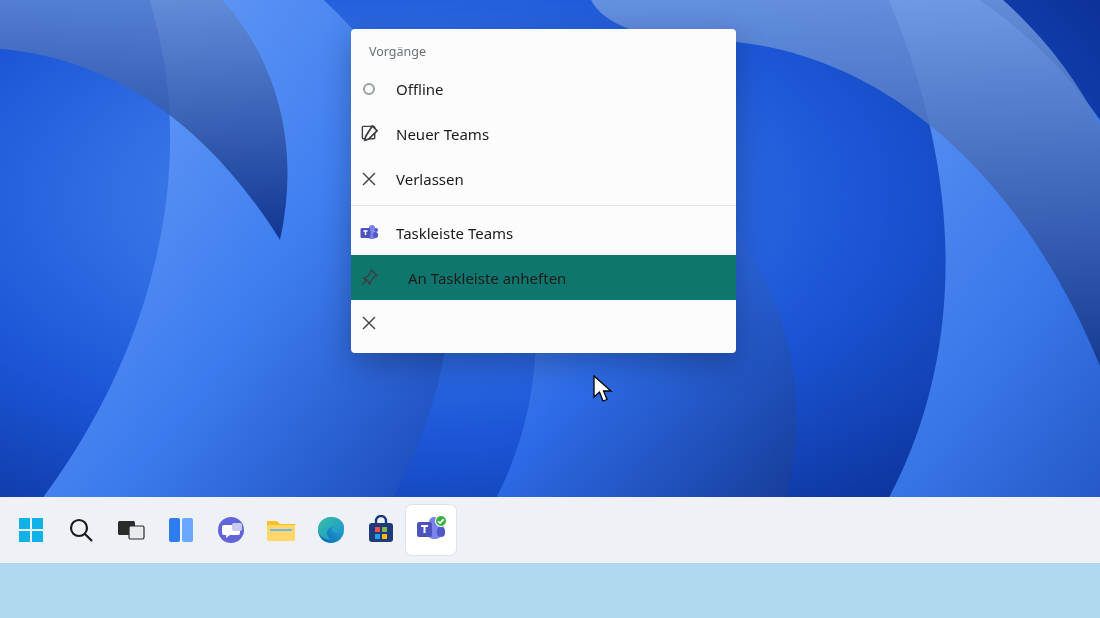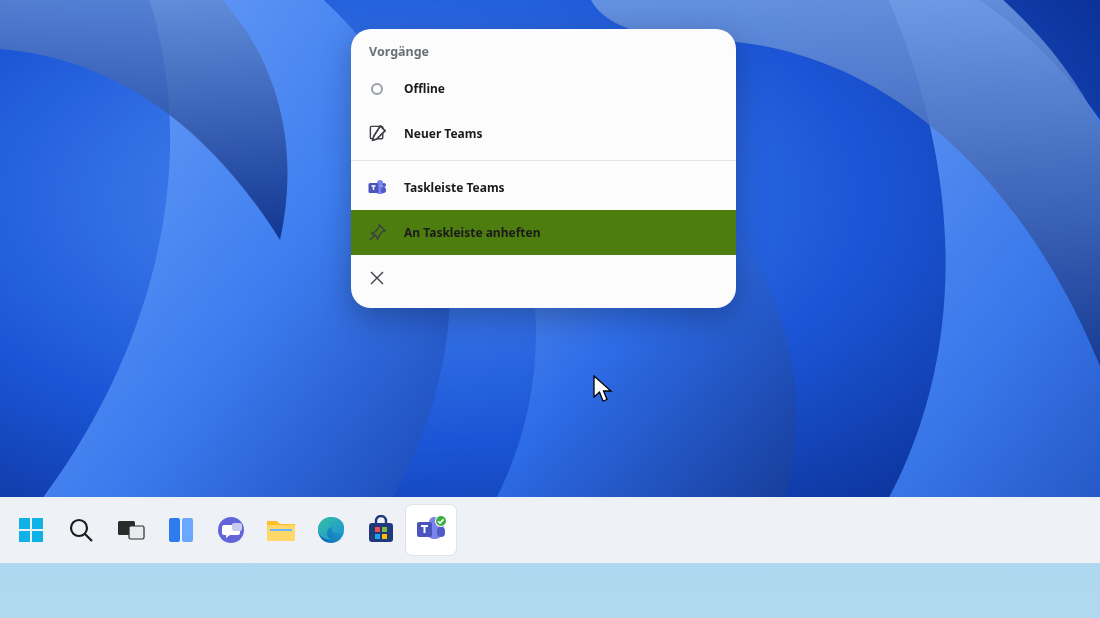--- a/index.html
+++ b/index.html
@@ -3,24 +3,24 @@
 <meta charset="utf-8">
 <style>
   html,body{margin:0;padding:0;width:1100px;height:618px;overflow:hidden;font-family:"Segoe UI",system-ui,sans-serif;}
   .stage{position:relative;width:1100px;height:618px;background:linear-gradient(180deg,#a6d4ef 0%,#b0d9f0 100%);}
   .desktop{position:absolute;left:0;top:0;width:1100px;height:563px;background:#0a3fa8;overflow:hidden;}
   .desktop svg{position:absolute;left:0;top:0;}
   .taskbar{position:absolute;left:0;top:497px;width:1100px;height:66px;background:#eef1f6;display:flex;align-items:center;padding-left:6px;box-sizing:border-box;}
   .tb-item{width:50px;height:50px;display:flex;align-items:center;justify-content:center;border-radius:6px;position:relative;}
   .tb-item.active{background:#fff;box-shadow:0 0 0 1px rgba(0,0,0,.06);}
   .tb-item svg{display:block;}
-  .ctx{position:absolute;left:351px;top:29px;width:385px;background:#fcfcfd;border-radius:20px;box-shadow:0 10px 30px rgba(0,0,0,.25);padding:6px 0 8px;font-weight:bold;}
+  .ctx{position:absolute;left:351px;top:29px;width:385px;background:#fcfcfd;border-radius:4px;box-shadow:0 10px 30px rgba(0,0,0,.25);padding:6px 0 8px;}
   .ctx-title{font-size:12.5px;color:#6b6f76;padding:8px 18px 6px;}
-  .ctx-item{display:flex;align-items:center;height:45px;padding:0 12px;font-size:12px;color:#1b1b1b;}
-  .ctx-item.hover{background:#4d7c0f;}
+  .ctx-item{display:flex;align-items:center;height:45px;padding:0 4px;font-size:15px;color:#1b1b1b;}
+  .ctx-item.hover{background:#0f766e;gap:12px;}
   .ctx-ico{width:28px;display:flex;align-items:center;justify-content:center;margin-right:13px;}
   .ctx-sep{height:1px;background:#e3e5e9;margin:4px 0;}
   .cursor{position:absolute;left:593px;top:375px;pointer-events:none;}
 </style>
 </head>
 <body>
 
 <div class="stage">
 
   <div class="desktop">
@@ -73,20 +73,28 @@
           <rect x="2.5" y="2.5" width="13" height="13" rx="1"></rect>
             <path d="M13 2 L18 7 L9 16 L5 17 L6 13 Z" fill="#fcfcfd"></path>
           <path d="M13 2 L18 7 L9 16 L5 17 L6 13 Z"></path>
         </svg>
       </span>
       <span>Neuer Teams</span>
     </div>
 
 
 
+    <div class="ctx-item">
+      <span class="ctx-ico">
+        <svg width="16" height="16" viewBox="0 0 16 16" stroke="#3c3f44" stroke-width="1.4">
+            <path d="M2 2 14 14M14 2 2 14"></path>
+          </svg>
+      </span>
+      <span>Verlassen</span>
+    </div>
 
     <div class="ctx-sep"></div>
 
     <div class="ctx-item">
       <span class="ctx-ico">
         <svg width="20" height="20" viewBox="0 0 20 20">
           <circle cx="13" cy="5" r="3" fill="#7b83eb"></circle>
             <circle cx="17" cy="7" r="2" fill="#5059c9"></circle>
           <rect x="9" y="8" width="8" height="8" rx="3" fill="#7b83eb"></rect>
             <rect x="14" y="9" width="5" height="6" rx="2.5" fill="#5059c9"></rect>

